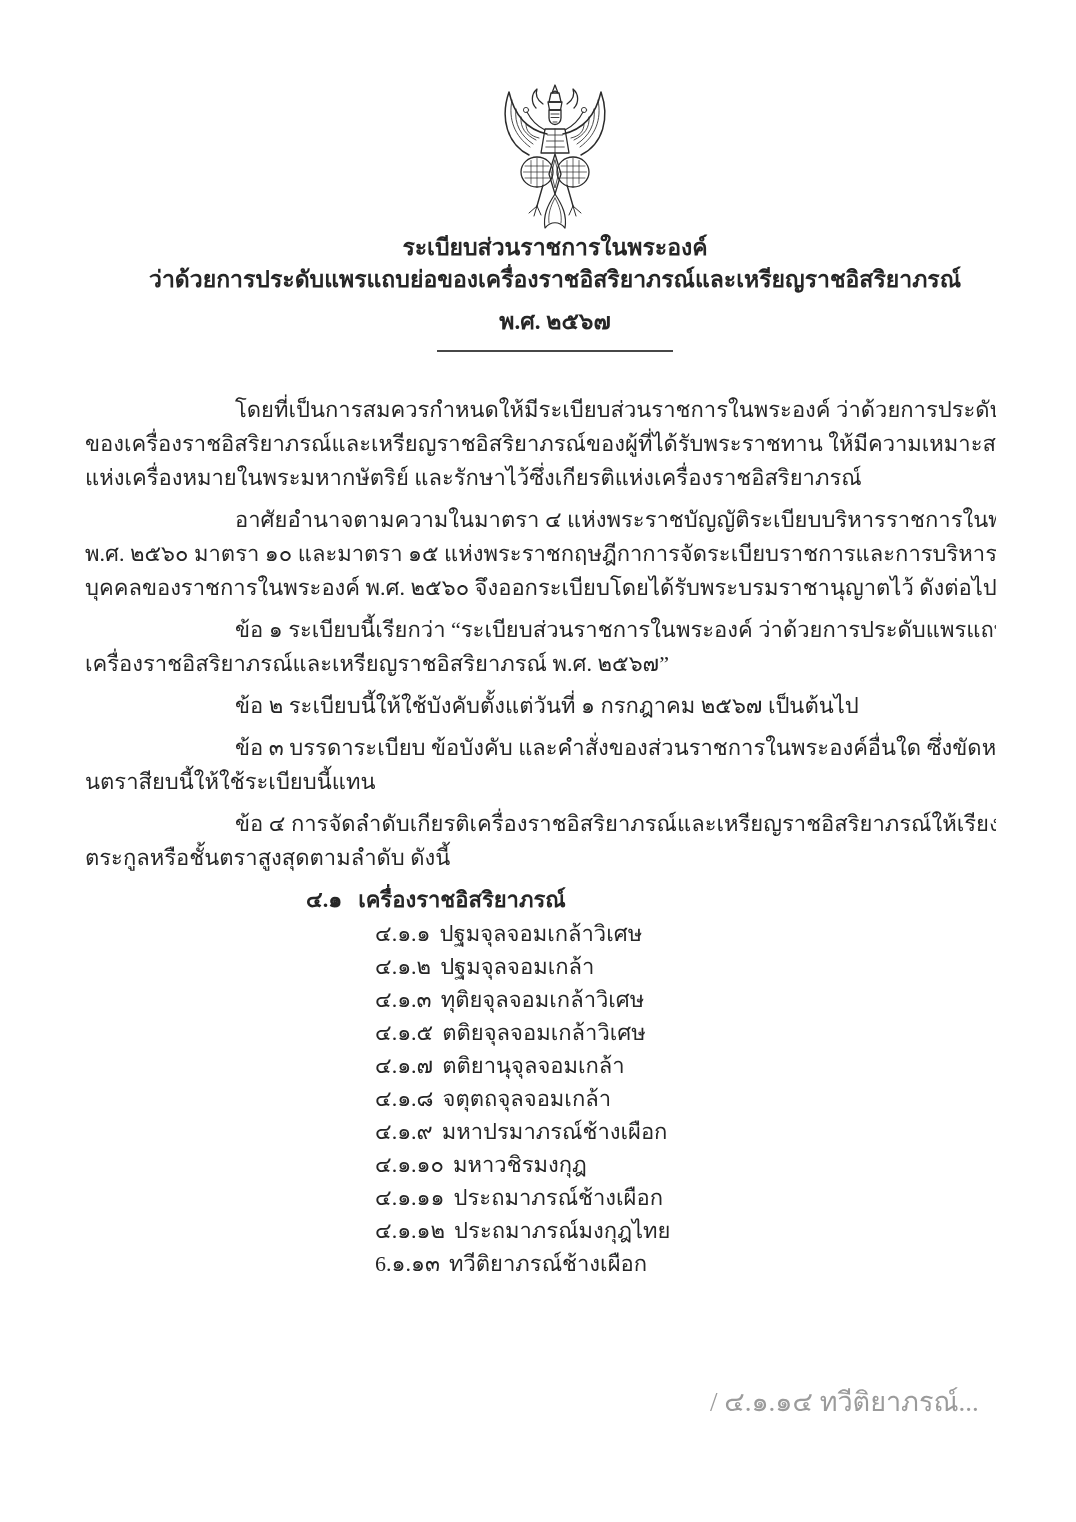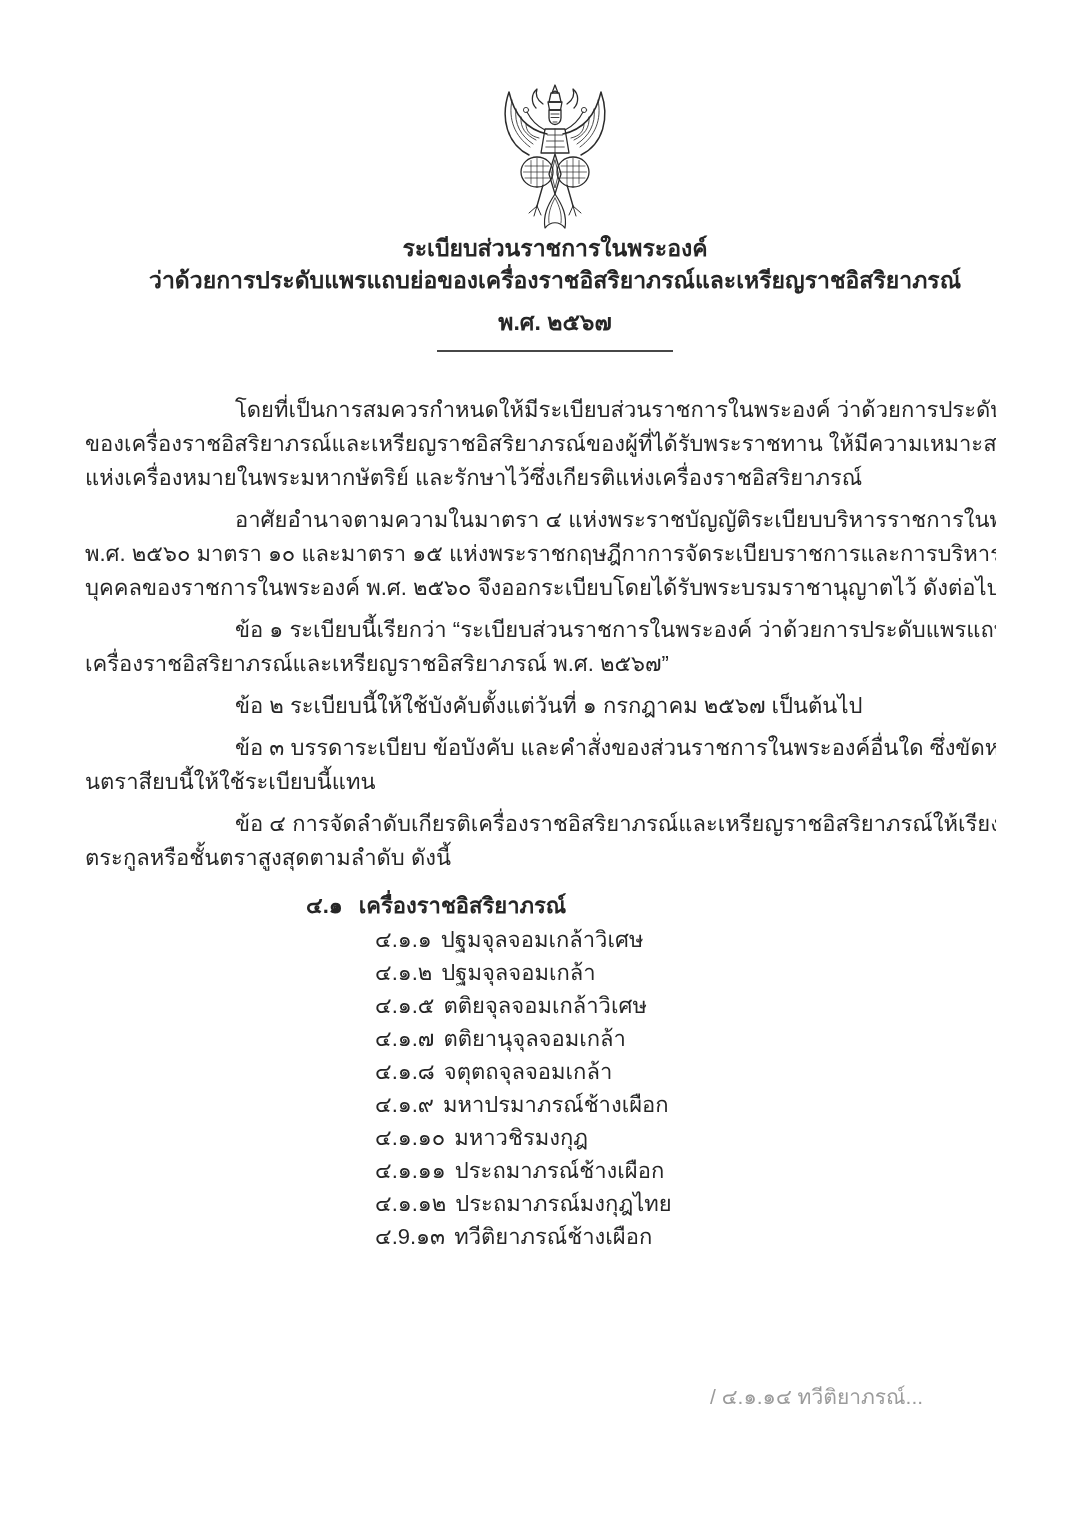--- a/index.html
+++ b/index.html
@@ -3,21 +3,21 @@
 <meta charset="utf-8">
 <title>Document</title>
 <style>
   * { margin:0; padding:0; box-sizing:border-box; }
   html,body { background:#ffffff; }
   .page {
     position:relative;
     width:1076px; height:1522px;
     background:#ffffff;
     color:#262626;
-    font-family:Liberation Sans, sans-serif;
+    font-family:Liberation Serif, serif;
     overflow:hidden;
   }
   
   .emblem-wrap {
     padding-top:84px;
     height:232px;
     text-align:center;
     position:relative; left:17px;
   }
   
@@ -39,35 +39,35 @@
     font-size:22px;
   }
   .para { margin-top:8px; }
   .para:first-child { margin-top:0; }
   .ln {
     height:34px; line-height:34px;
     white-space:nowrap; overflow:hidden;
   }
   .ln.indent { padding-left:150px; }
   .section-head {
-    margin-top:14px; margin-left:221px;
+    margin-top:8px; margin-left:221px;
     height:34px; line-height:34px;
     font-weight:700; white-space:nowrap;
   }
   .section-head .sec-no { margin-right:16px; }
   .order-list { margin-left:290px; }
   .order-item {
     height:33px; line-height:33px;
     white-space:nowrap; overflow:hidden;
   }
   .order-item .no { margin-right:9px; }
   
   .footer-note {
     position:absolute; top:1380px; left:710px;
-    font-size:21px; color:#9b9b9b;
+    font-size:27px; color:#9b9b9b;
     white-space:nowrap;
   }
 </style>
 </head>
 <body>
 
 <div class="page">
 
   <div class="emblem-wrap">
     <svg width="136" height="148" viewBox="0 0 136 148">
@@ -160,20 +160,23 @@
     </div>
 
     <div class="order-list">
       <div class="order-item">
         <span class="no">๔.๑.๑</span><span>ปฐมจุลจอมเกล้าวิเศษ</span>
       </div>
       <div class="order-item">
         <span class="no">๔.๑.๒</span><span>ปฐมจุลจอมเกล้า</span>
       </div>
       <div class="order-item">
+        <span class="no">๔.๑.๓</span><span>ทุติยจุลจอมเกล้าวิเศษ</span>
+      </div>
+      <div class="order-item">
         <span class="no">๔.๑.๕</span><span>ตติยจุลจอมเกล้าวิเศษ</span>
       </div>
       <div class="order-item">
         <span class="no">๔.๑.๗</span><span>ตติยานุจุลจอมเกล้า</span>
       </div>
       <div class="order-item">
         <span class="no">๔.๑.๘</span><span>จตุตถจุลจอมเกล้า</span>
       </div>
       <div class="order-item">
         <span class="no">๔.๑.๙</span><span>มหาปรมาภรณ์ช้างเผือก</span>
@@ -181,21 +184,21 @@
       <div class="order-item">
         <span class="no">๔.๑.๑๐</span><span>มหาวชิรมงกุฎ</span>
       </div>
       <div class="order-item">
         <span class="no">๔.๑.๑๑</span><span>ประถมาภรณ์ช้างเผือก</span>
       </div>
       <div class="order-item">
         <span class="no">๔.๑.๑๒</span><span>ประถมาภรณ์มงกุฎไทย</span>
       </div>
       <div class="order-item">
-        <span class="no">๔.9.๑๓</span><span>ทวีติยาภรณ์ช้างเผือก</span>
+        <span class="no">6.๑.๑๓</span><span>ทวีติยาภรณ์ช้างเผือก</span>
       </div>
     </div>
 
   </div>
 
   <div class="footer-note">/ ๔.๑.๑๔ ทวีติยาภรณ์...</div>
 
 </div>
 
 </body></html>

